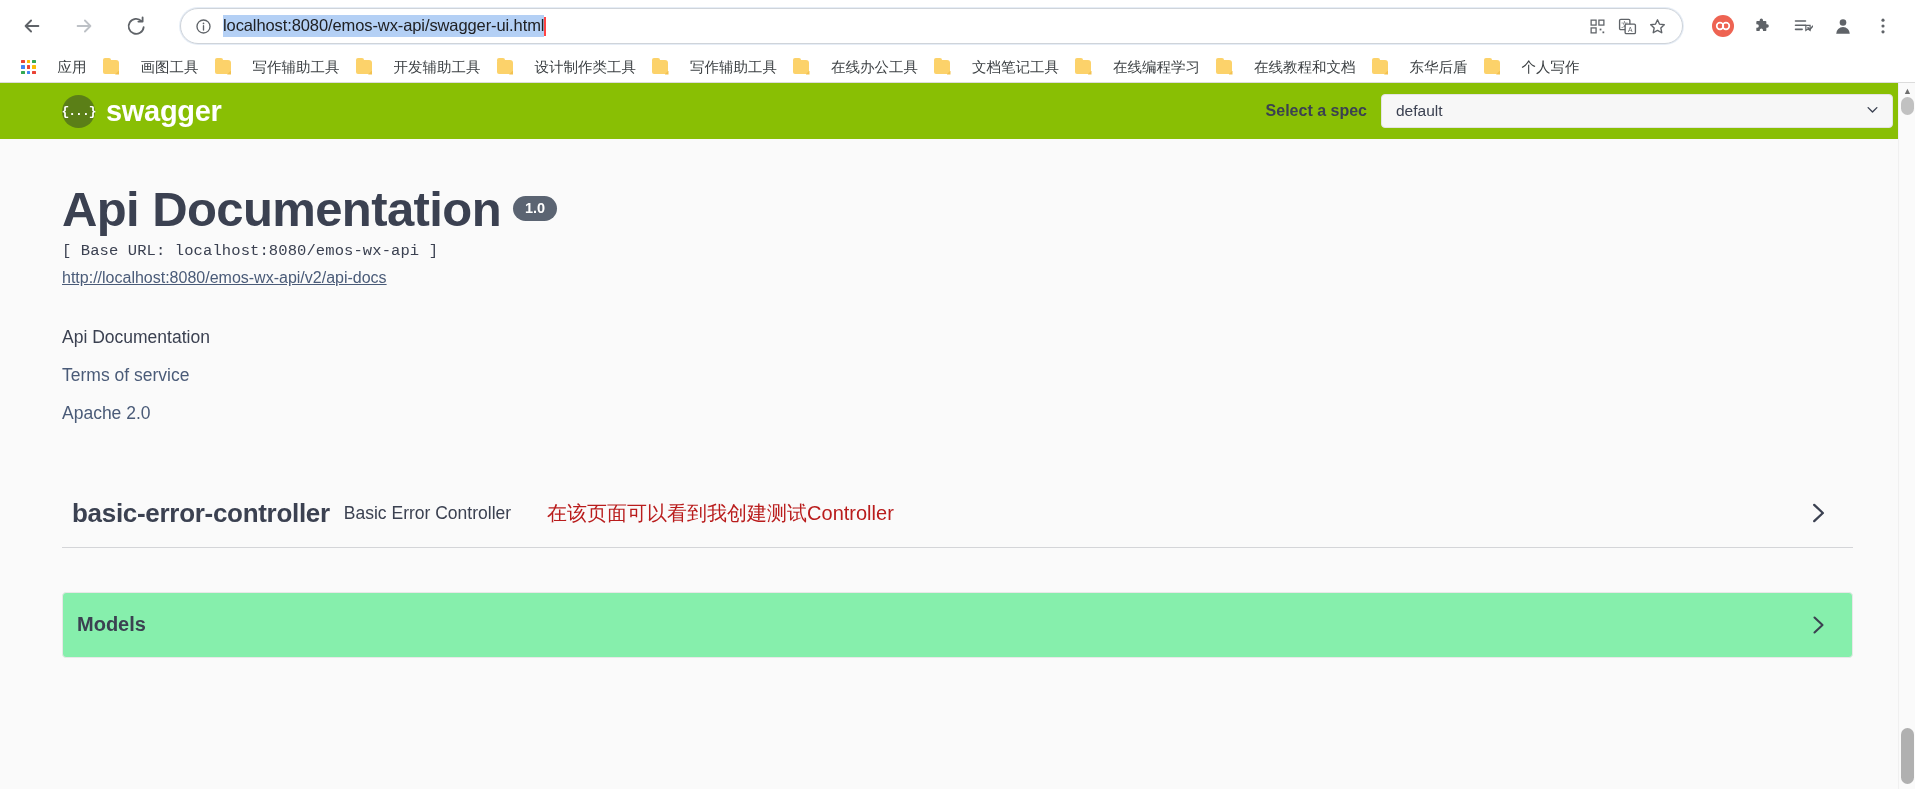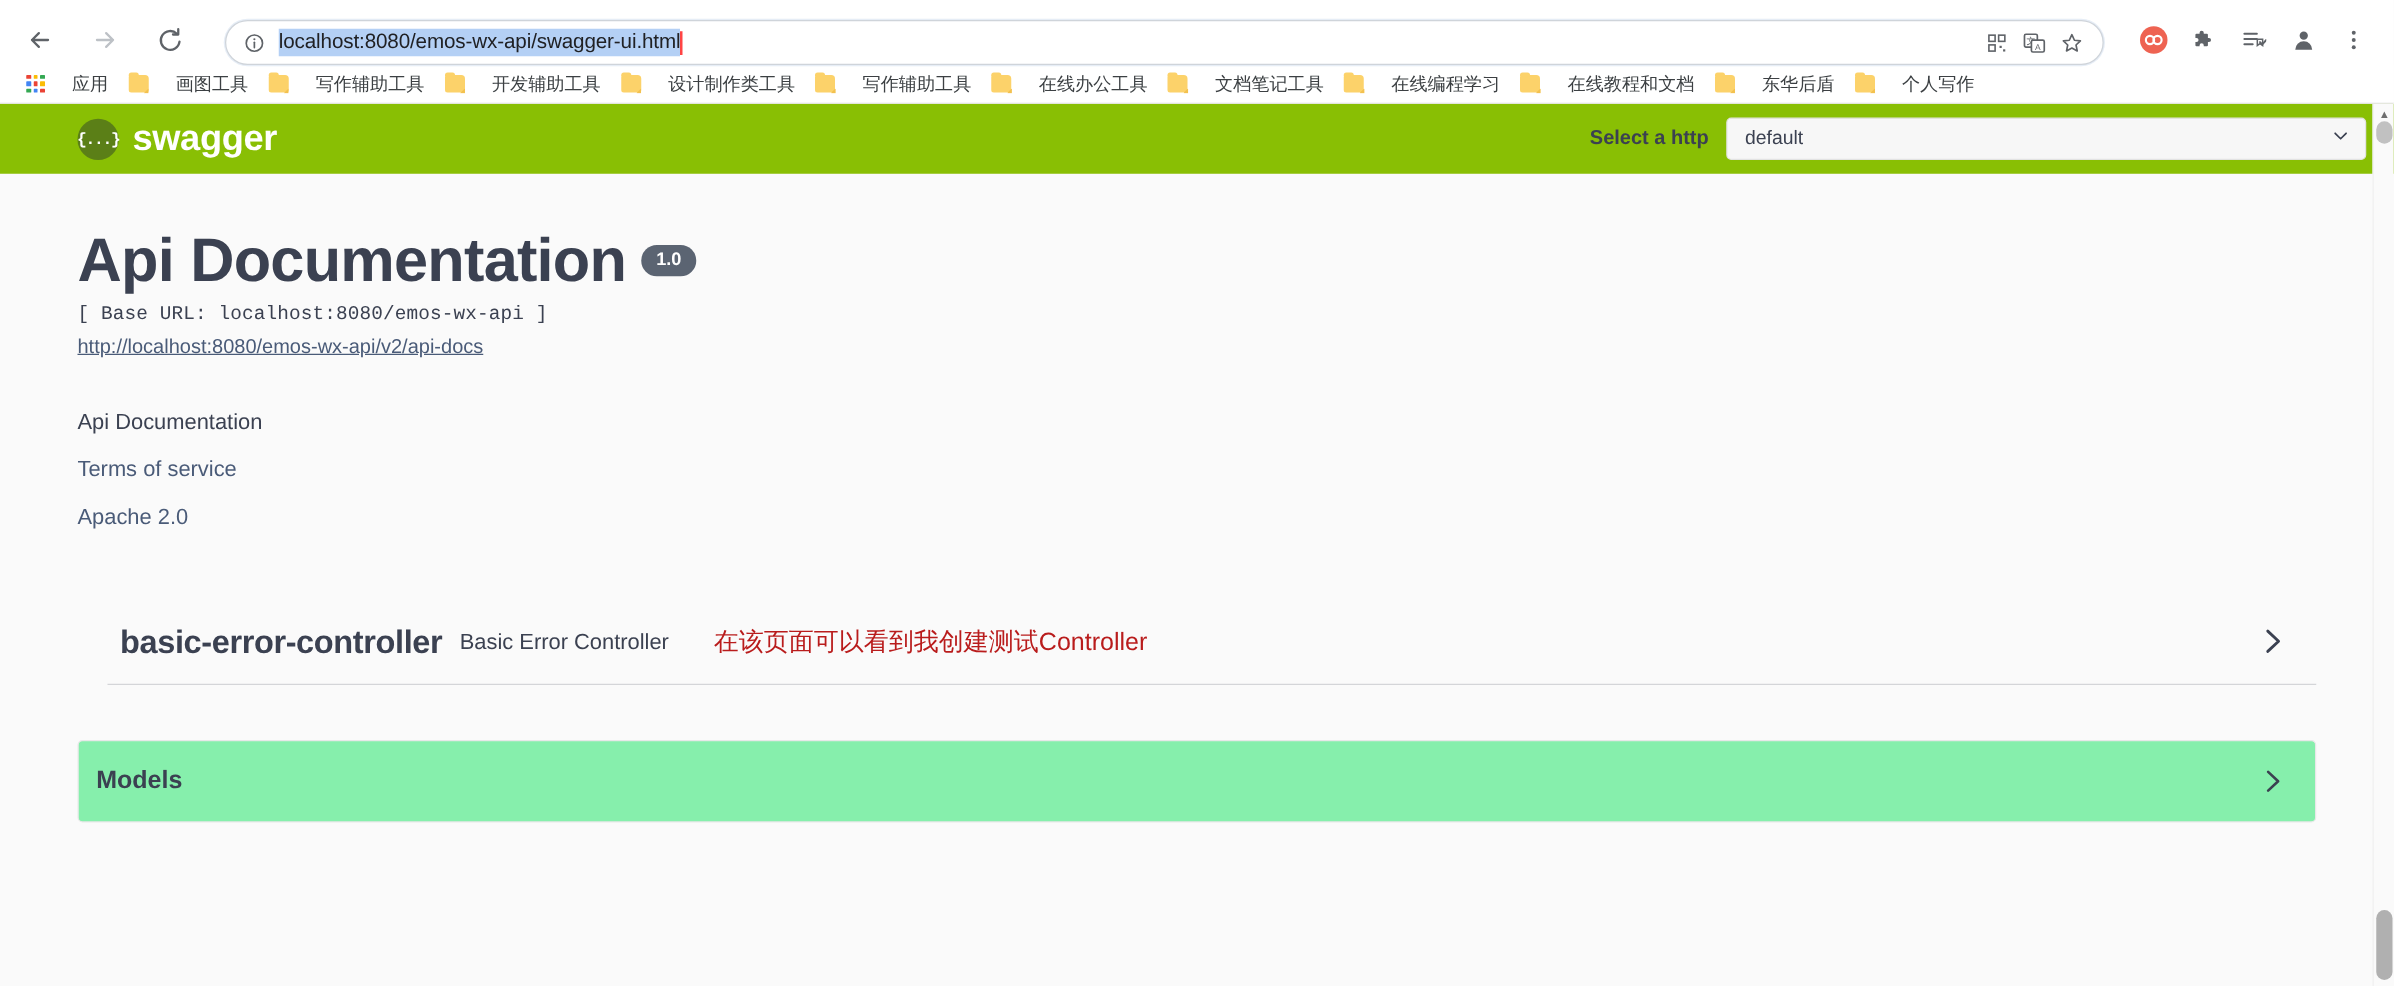--- a/index.html
+++ b/index.html
@@ -14,21 +14,21 @@
 
   
   #browser-chrome {
     width: 1915px;
     background: #ffffff;
     border-bottom: 1px solid #dcdcdc;
   }
   #nav-bar {
     height: 52px;
     display: flex;
-    align-items: flex-end;
+    align-items: center;
     padding: 0 12px;
     gap: 12px;
   }
   .nav-btn {
     width: 40px; height: 40px;
     display: flex; align-items: center; justify-content: center;
     border-radius: 50%;
     cursor: pointer;
     flex: 0 0 auto;
   }
@@ -244,21 +244,21 @@
   .info-link {
     display: block;
     margin-top: 17px;
     font-size: 17.5px;
     color: #4a5b78;
     cursor: pointer;
     width: fit-content;
   }
 
   
-  #tags-area { padding: 58px 62px 0 62px; margin-left: 24px; }
+  #tags-area { padding: 58px 62px 0 62px; }
 
   .tag-row {
     position: relative;
     display: flex;
     align-items: center;
     border-bottom: 1px solid rgba(59,65,81,0.2);
     padding: 16px 4px 18px 10px;
     cursor: pointer;
     min-height: 62px;
   }
@@ -509,21 +509,21 @@
 
 <div id="page">
 
   <div id="swagger-topbar">
     <div id="swagger-topbar-inner">
       <a id="swagger-logo-link">
         <span id="swagger-logo-mark">{...}</span>
         <span id="swagger-wordmark">swagger</span>
       </a>
       <div id="spec-selector-wrap">
-        <label id="spec-label">Select a http</label>
+        <label id="spec-label">Select a spec</label>
         <div id="spec-select">
           <span id="spec-select-value">default</span>
           <span id="spec-chevron">
             <svg width="15" height="15" viewBox="0 0 24 24">
               <path d="M5 9l7 7 7-7" fill="none" stroke="#3b4151" stroke-width="2.2" stroke-linecap="round" stroke-linejoin="round"></path>
             </svg>
           </span>
         </div>
       </div>
     </div>

